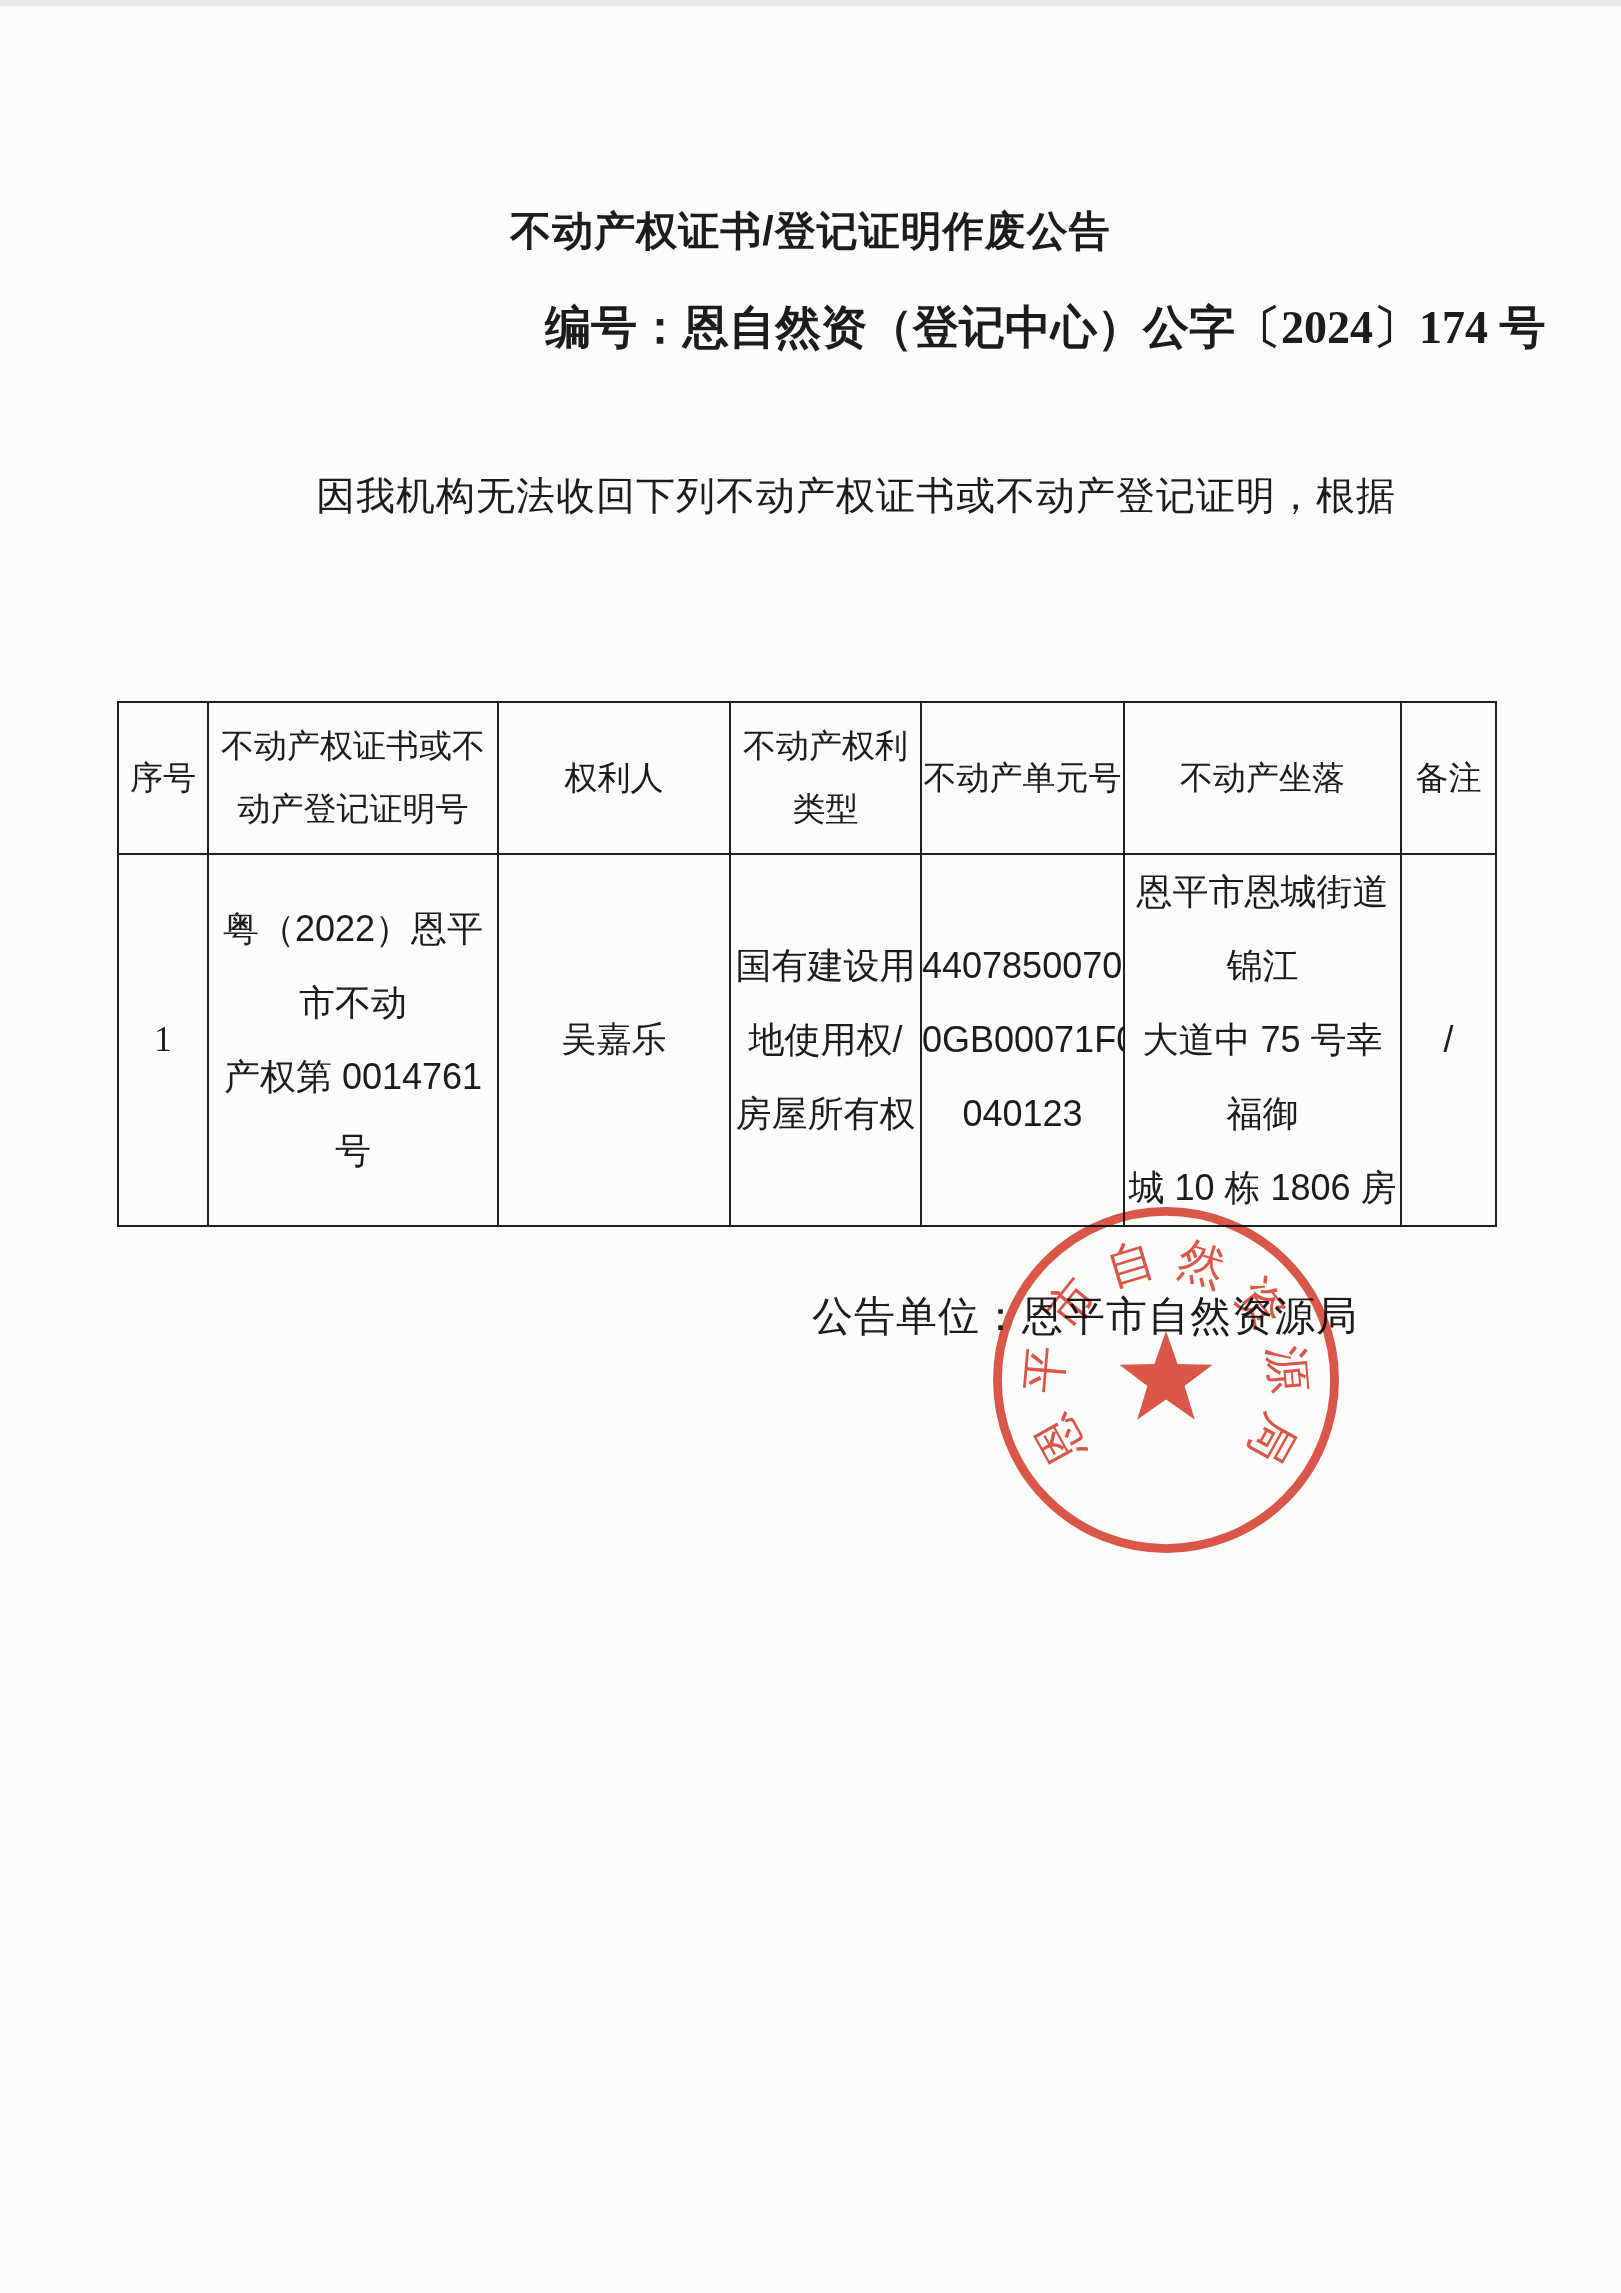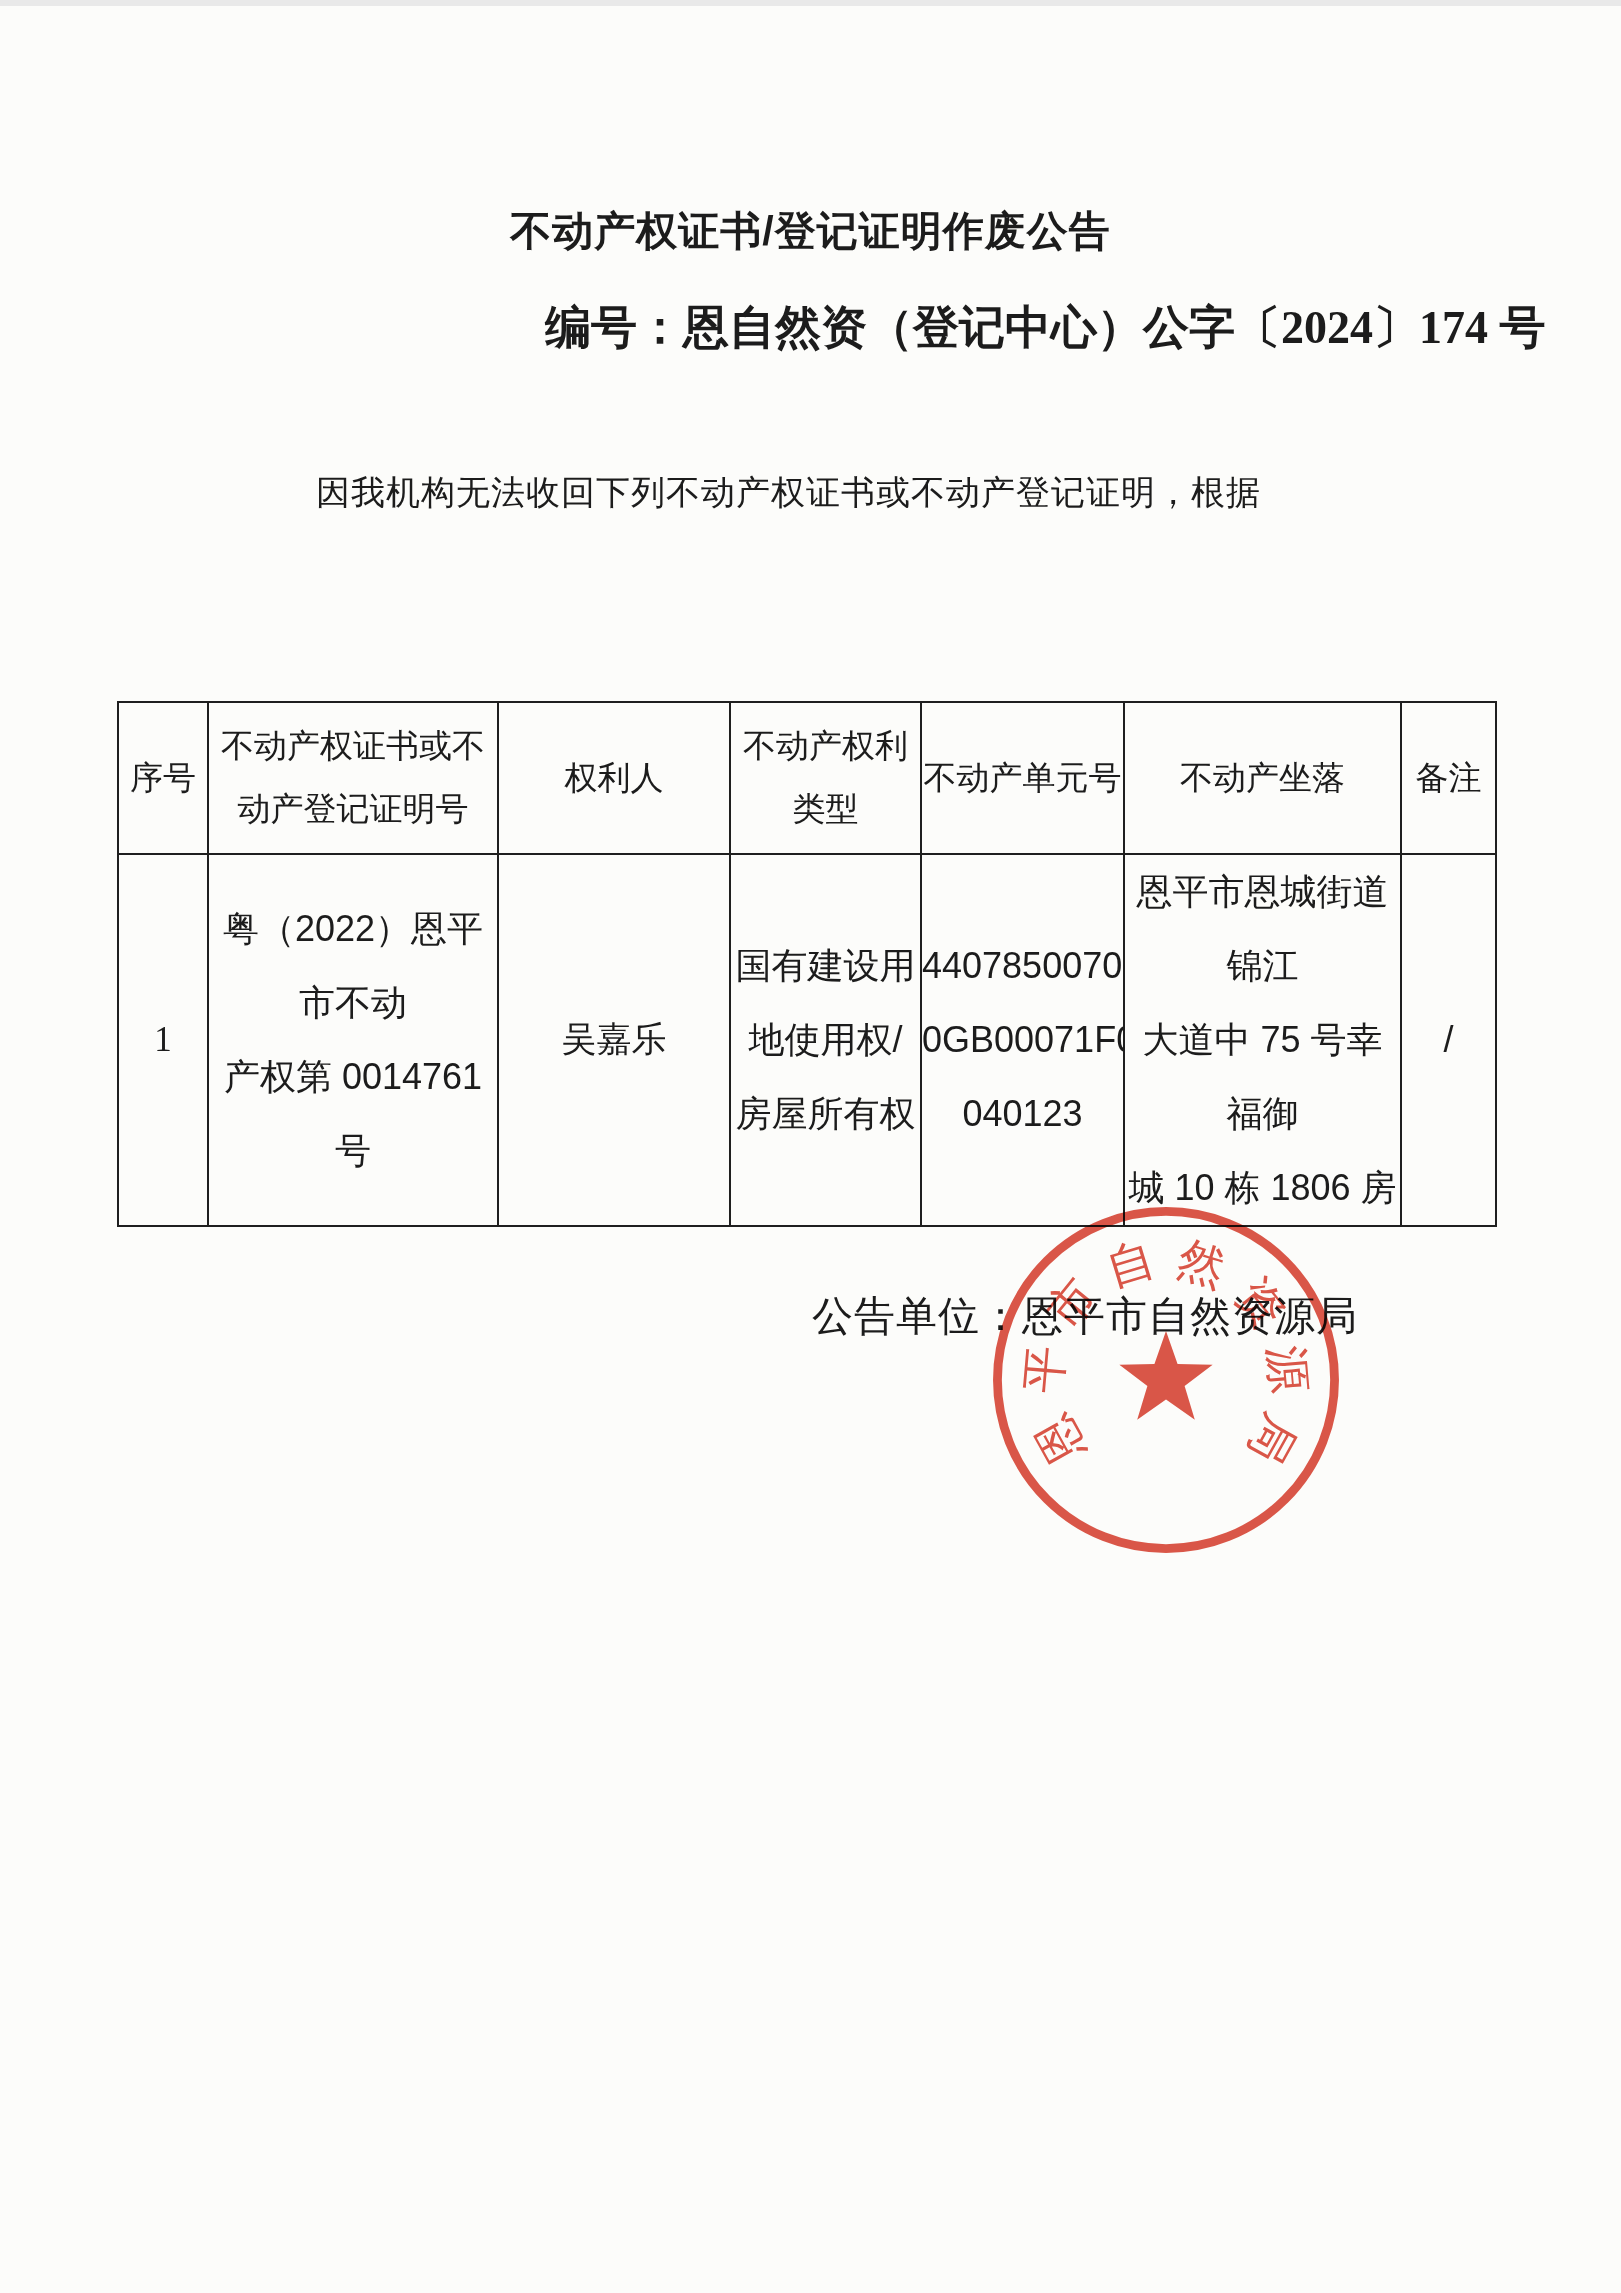--- a/index.html
+++ b/index.html
@@ -17,21 +17,21 @@
     text-align:center;
     font-family:"Liberation Sans","DejaVu Sans",sans-serif;
     font-weight:600;font-size:41px;line-height:1.25;
     letter-spacing:1px;
   }
   .doc-number{
     position:absolute;top:293px;left:545px;
     font-size:46px;font-weight:600;line-height:1.25;
     font-family:"Liberation Serif","DejaVu Serif",serif;
   }
-  .body-line{position:absolute;font-size:34px;line-height:1.3;letter-spacing:1px;text-align:center;}
+  .body-line{position:absolute;font-size:39px;line-height:1.3;letter-spacing:1px;text-align:center;}
   .body-line-1{top:465px;left:316px;}
   .body-line-2{top:551px;left:257px;}
 
   table.notice-table{
     position:absolute;top:695px;left:117px;
     width:1379px;border-collapse:collapse;table-layout:fixed;
     border:2.9px solid #1f1f1f;
   }
   table.notice-table td{
     border:2px solid #1f1f1f;

